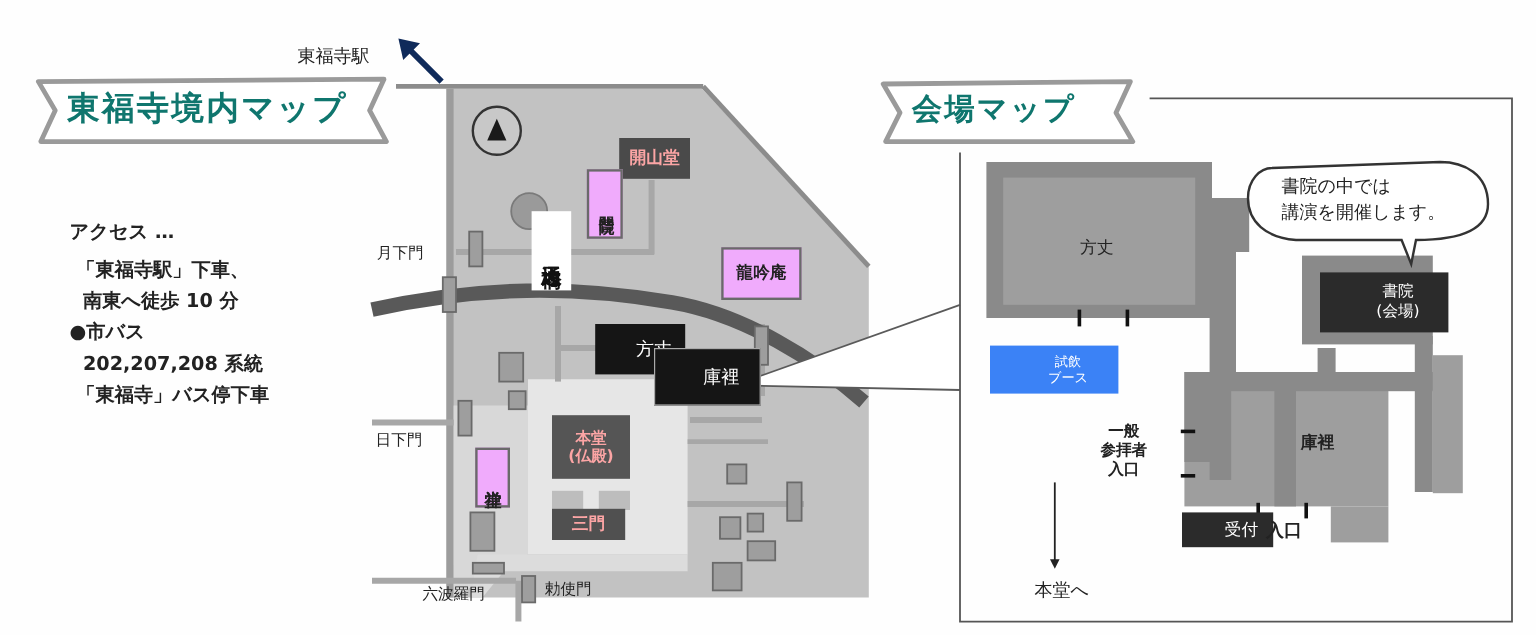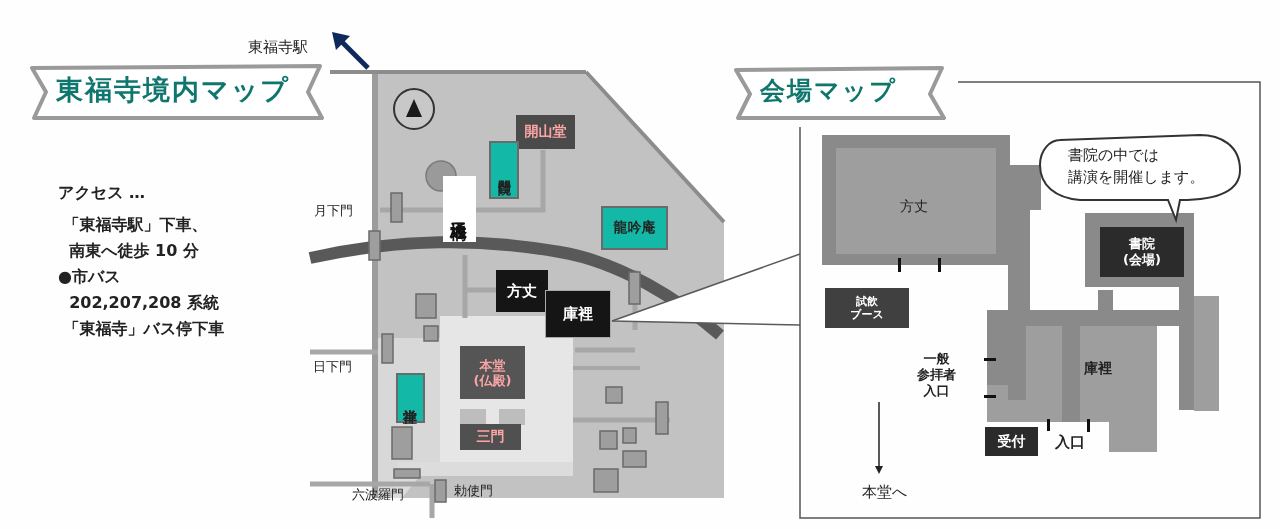--- a/index.html
+++ b/index.html
@@ -3,23 +3,23 @@
   <meta charset="utf-8">
   <style>
     html, body { margin:0; padding:0; }
     body { width:1280px; height:529px; background:#fefefe; position:relative; overflow:hidden;
            font-family:"DejaVu Sans", sans-serif; color:#1e1e1e; }
     .abs { position:absolute; }
     .banner { position:absolute; }
     .banner-text { position:absolute; font-weight:bold; color:#0f766e; letter-spacing:2px; white-space:nowrap; }
     .access { position:absolute; left:30px; top:180px; font-weight:bold; font-size:16px; line-height:26px; color:#222;margin-left:28px; }
     .access div { white-space:pre; }
-    .label-dark { position:absolute; background:#151515; color:#fff; font-weight:bold; display:flex; align-items:center; justify-content:center; text-align:center; }
+    .label-dark { position:absolute; background:#151515; color:#fff; font-weight:normal; display:flex; align-items:center; justify-content:center; text-align:center;padding-left:23px; }
     .label-mid { position:absolute; background:#4a4a4a; color:#fca5a5; font-weight:bold; display:flex; align-items:center; justify-content:center; text-align:center; }
-    .label-grey { position:absolute; background:#14b8a6; border:2px solid #6a6a6a; color:#222; font-weight:bold; display:flex; align-items:center; justify-content:center; text-align:center; box-sizing:border-box; }
+    .label-grey { position:absolute; background:#f0abfc; border:2px solid #6a6a6a; color:#222; font-weight:bold; display:flex; align-items:center; justify-content:center; text-align:center; box-sizing:border-box; }
     .vert { writing-mode:vertical-rl; letter-spacing:1px; }
     .gate-label { position:absolute; font-weight:normal; font-size:13px; color:#222; white-space:nowrap; }
     .plain { position:absolute; color:#222; white-space:nowrap; }
   </style>
 </head>
 <body>
 
 <div class="plain" style="left:248px; top:26px; font-size:15px;margin-top:12px;">東福寺駅</div>
 <svg class="abs" style="left:328px; top:28px;" width="46" height="44" viewBox="0 0 46 44">
   <line x1="40" y1="40" x2="12" y2="12" stroke="#0f2a5a" stroke-width="5"></line>
@@ -152,20 +152,20 @@
 
   <path d="M1060,140 C1050,140 1040,150 1040,165 C1040,185 1055,198 1080,200 L1168,200 L1176,220 L1180,200 C1220,200 1240,190 1240,170 C1240,145 1220,135 1200,135 Z" fill="#fff" stroke="#333" stroke-width="2"></path>
 </svg>
 
 <div class="plain" style="left:900px; top:198px; font-size:14px;">方丈</div>
 <div class="plain" style="left:1068px; top:146px; font-size:15px;">書院の中では</div>
 <div class="plain" style="left:1068px; top:168px; font-size:15px;">講演を開催します。</div>
 <div class="label-dark" style="left:1100px; top:227px; width:84px; height:50px; font-size:13px; white-space:pre; line-height:16px; background:#2b2b2b;">書院
 (会場)</div>
 <div class="plain" style="left:1084px; top:360px; font-size:14px; font-weight:bold;">庫裡</div>
-<div class="label-dark" style="left:825px; top:288px; width:84px; height:40px; font-size:11px; white-space:pre; line-height:13px; background:#404040;">試飲
+<div class="label-dark" style="left:825px; top:288px; width:84px; height:40px; font-size:11px; white-space:pre; line-height:13px; background:#3b82f6;">試飲
 ブース</div>
 <div class="label-dark" style="left:985px; top:427px; width:53px; height:29px; font-size:14px; background:#2b2b2b;">受付</div>
 <div class="plain" style="left:917px; top:351px; font-size:13px; font-weight:bold; white-space:pre; text-align:center; line-height:16px;font-family:Liberation Serif, serif;">一般
 参拝者
 入口</div>
 <div class="plain" style="left:1055px; top:433px; font-size:15px; font-weight:bold;">入口</div>
 <div class="plain" style="left:862px; top:483px; font-size:15px;">本堂へ</div>
 
 </body></html>

